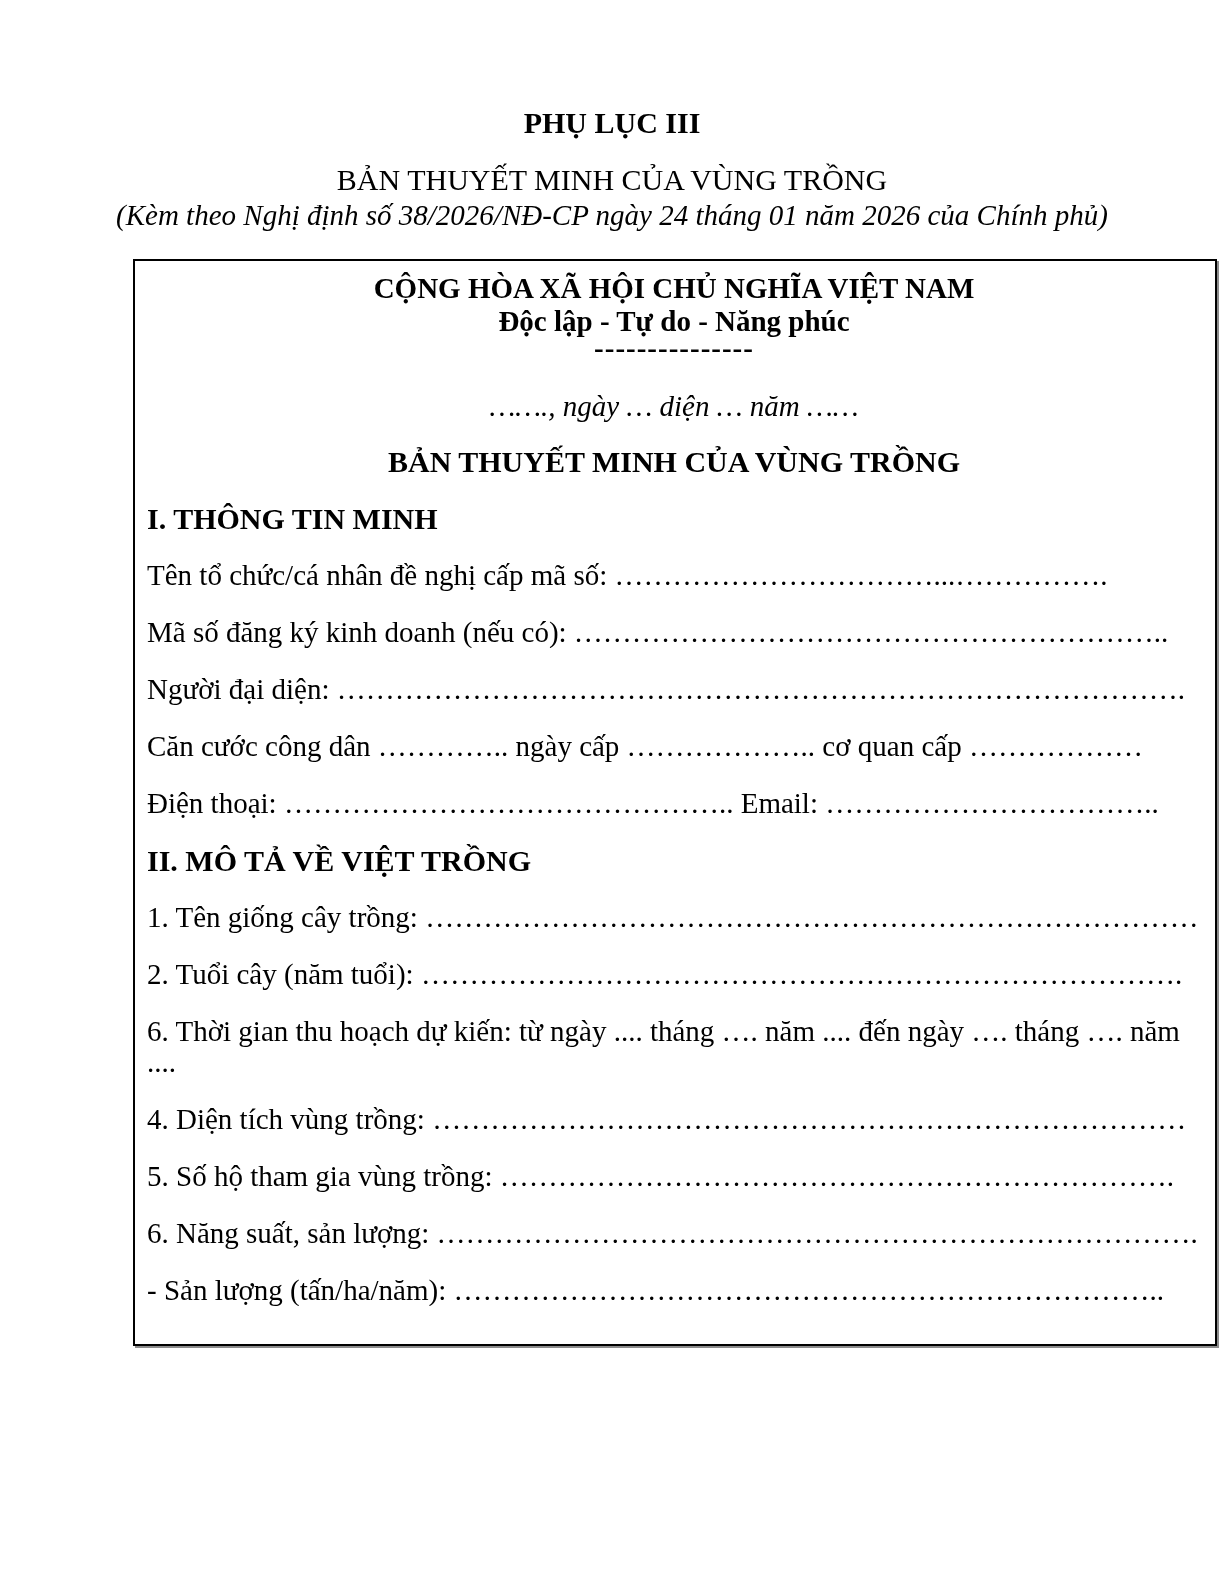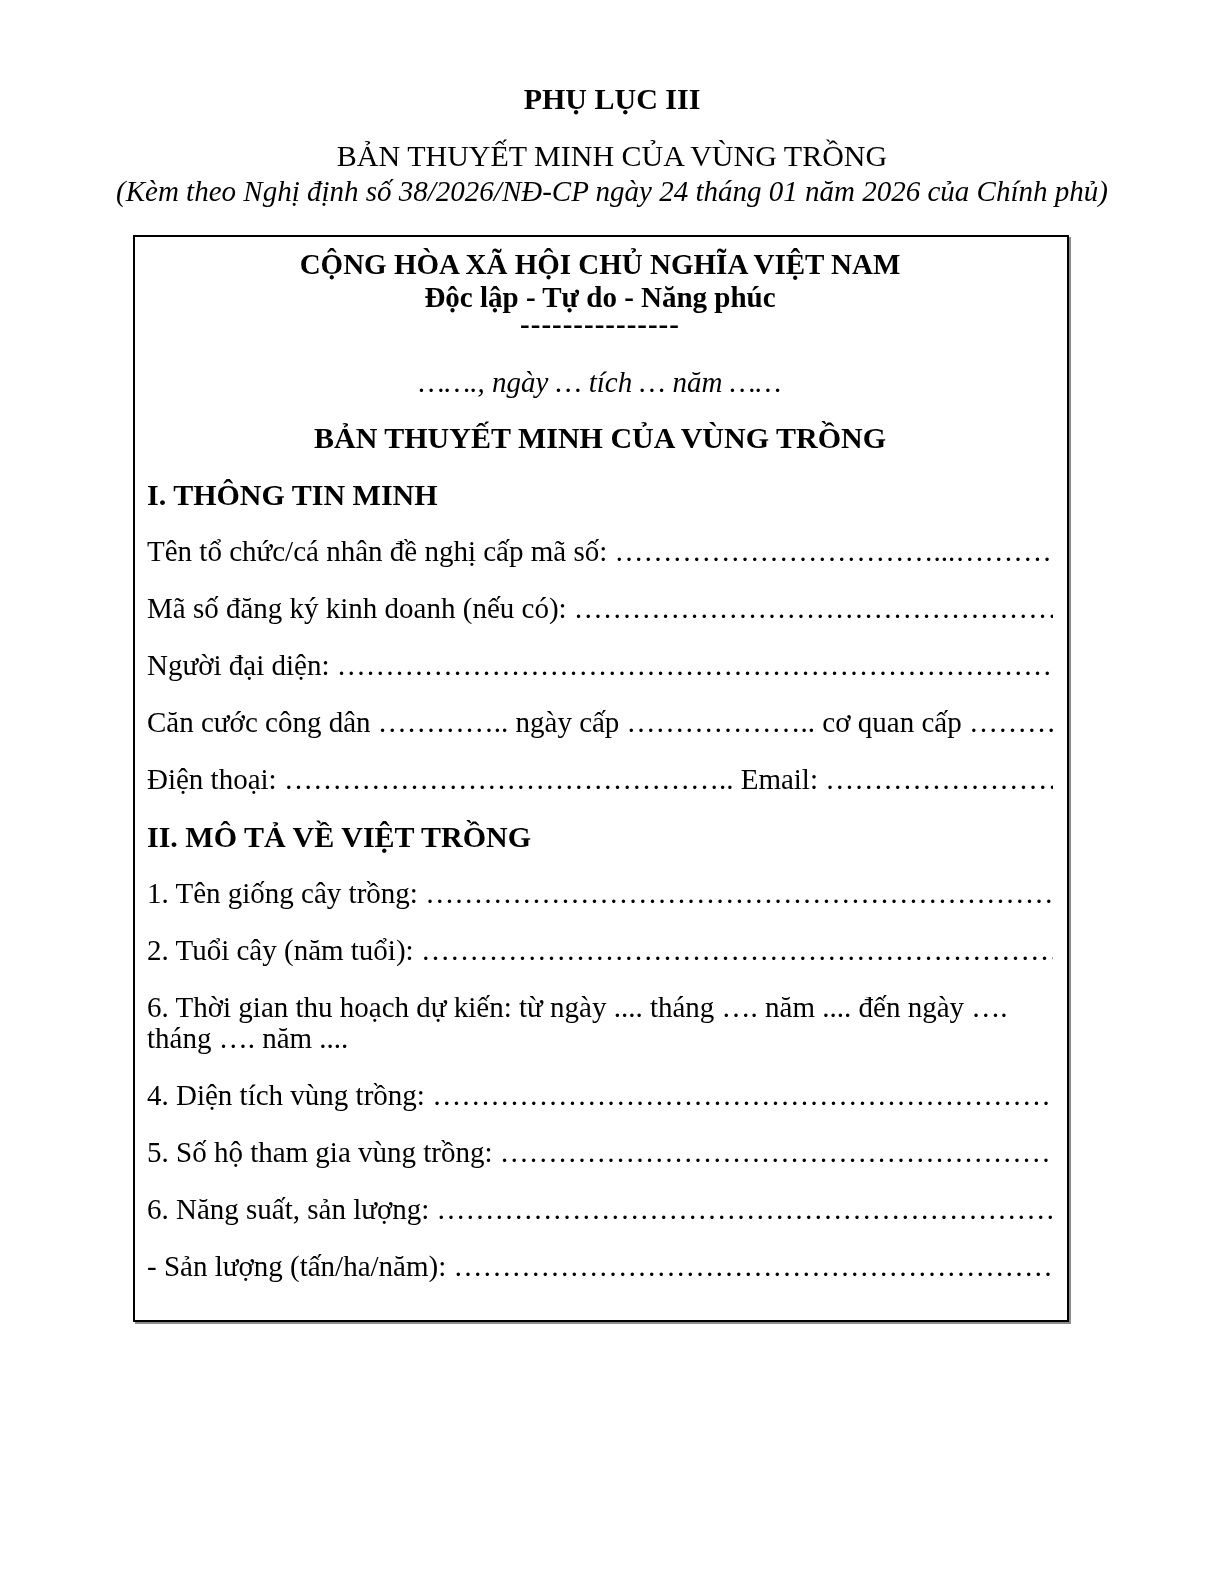--- a/index.html
+++ b/index.html
@@ -13,21 +13,21 @@
     height: 1584px;
     background: #ffffff;
     color: #000000;
     font-family: "Liberation Serif", "DejaVu Serif", serif;
     font-size: 29px;
     line-height: 31px;
     overflow: hidden;
   }
   .doc-header {
     text-align: center;
-    padding-top: 84px;
+    padding-top: 108px;
   }
   .appendix-title {
     font-weight: bold;
     font-size: 30px;
     line-height: 30px;
     margin: 0;
   }
   .doc-title {
     font-weight: normal;
     font-size: 30px;
@@ -36,21 +36,21 @@
   }
   .doc-subtitle {
     font-style: italic;
     font-size: 29px;
     line-height: 30px;
     margin: 5px 0 0 0;
   }
   .form-box {
     box-sizing: border-box;
     margin: 29px 0 0 133px;
-    width: 936px;
+    width: 1084px;
     border: 2px solid #000000;
     box-shadow: 2px 2px 0 rgba(0,0,0,0.45);
     padding: 10px 14px 38px 12px;
     background: #ffffff;
   }
   .centered { text-align: center; }
   .national-name {
     font-weight: bold;
     font-size: 29px;
     line-height: 31px;
@@ -105,21 +105,21 @@
     <div class="doc-title">BẢN THUYẾT MINH CỦA VÙNG TRỒNG</div>
     <div class="doc-subtitle">(Kèm theo Nghị định số 38/2026/NĐ-CP ngày 24 tháng 01 năm 2026 của Chính phủ)</div>
   </div>
 
   <div class="form-box">
 
     <div class="centered national-name">CỘNG HÒA XÃ HỘI CHỦ NGHĨA VIỆT NAM</div>
     <div class="centered motto">Độc lập - Tự do - Năng phúc</div>
     <div class="centered divider">---------------</div>
 
-    <div class="centered date-line">……., ngày … tích … năm ……</div>
+    <div class="centered date-line">……., ngày … diện … năm ……</div>
 
     <div class="centered form-title">BẢN THUYẾT MINH CỦA VÙNG TRỒNG</div>
 
     <div class="section-heading">I. THÔNG TIN MINH</div>
 
     <div class="form-line">Tên tổ chức/cá nhân đề nghị cấp mã số: ……………………………...…………….</div>
     <div class="form-line">Mã số đăng ký kinh doanh (nếu có): ……………………………………………………..</div>
     <div class="form-line">Người đại diện: …………………………………………………………………………….</div>
     <div class="form-line">Căn cước công dân ………….. ngày cấp ……………….. cơ quan cấp ………………</div>
     <div class="form-line">Điện thoại: ……………………………………….. Email: ……………………………..</div>

